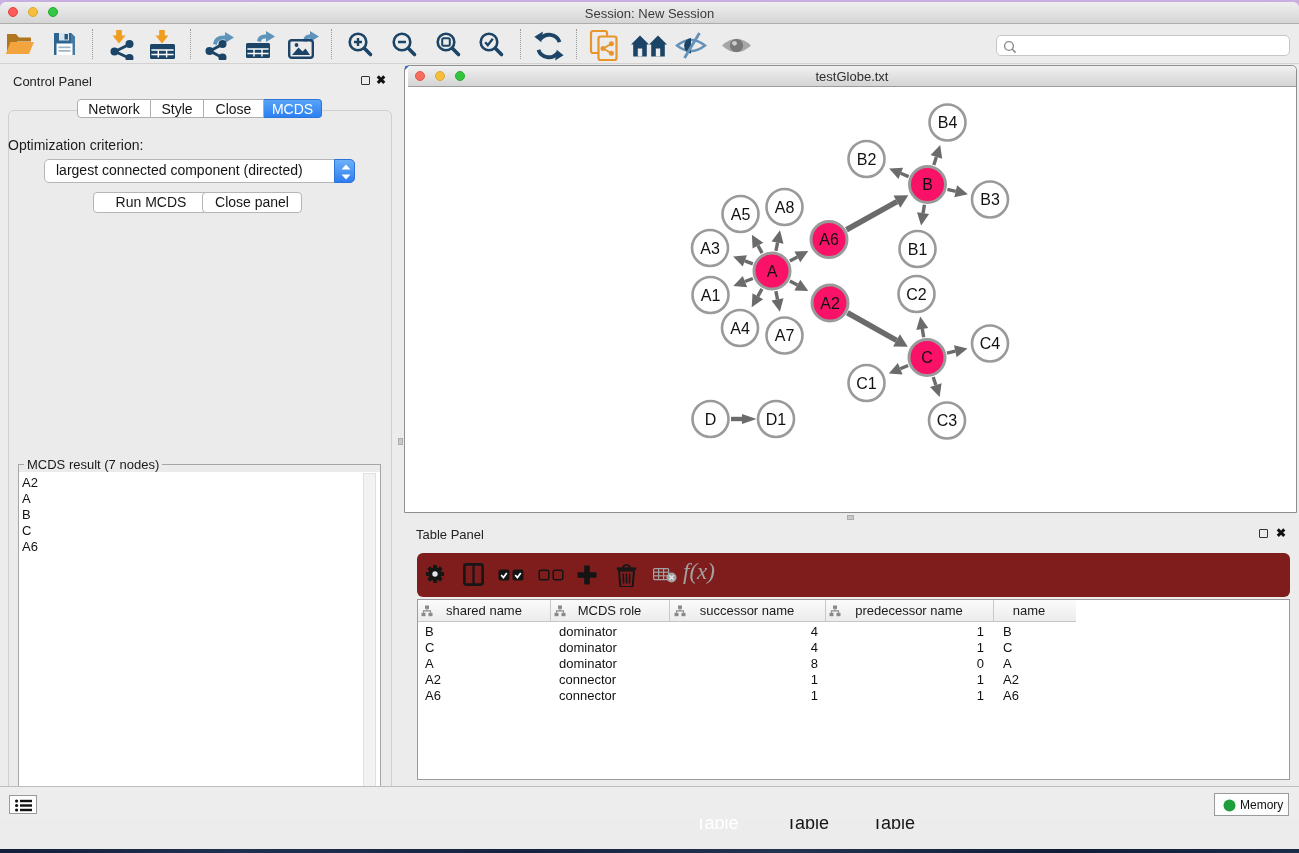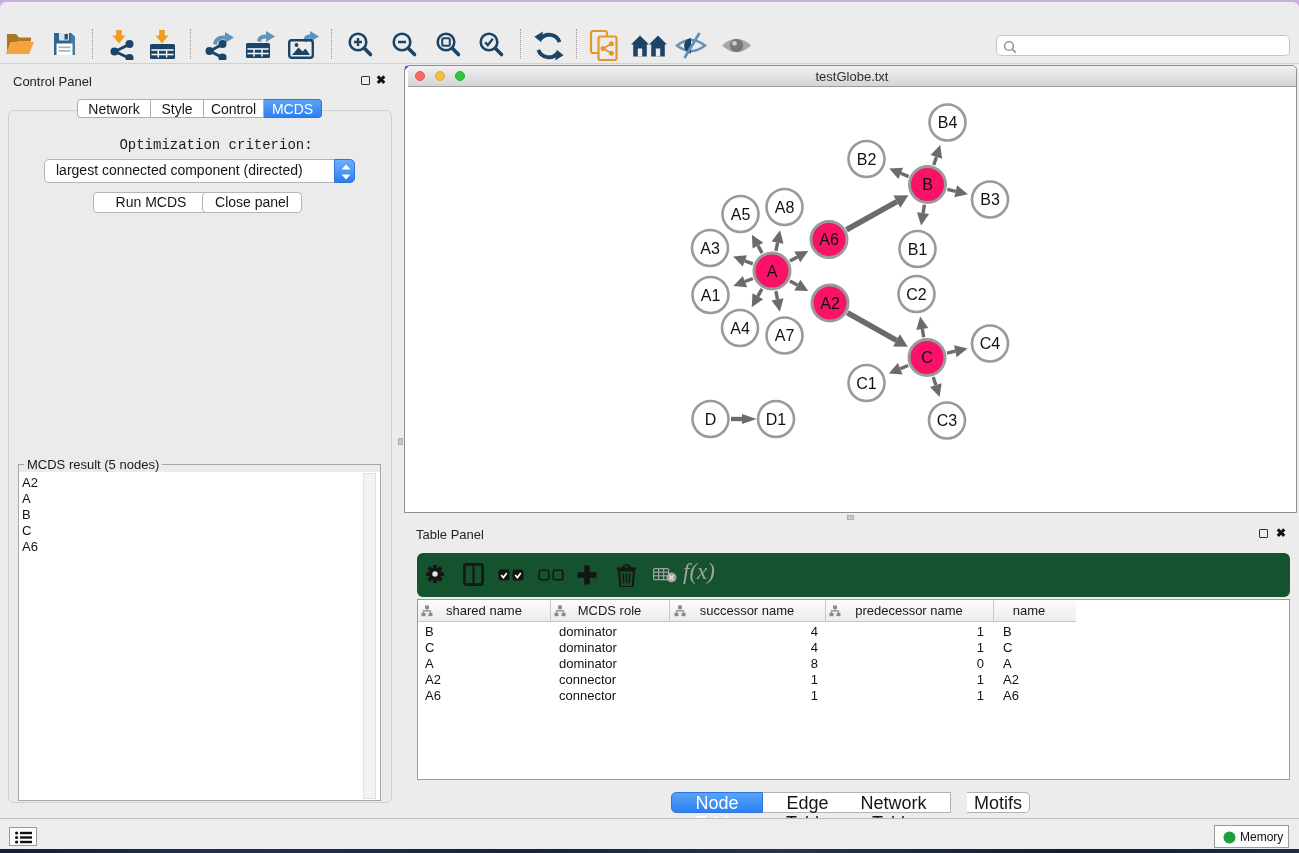--- a/index.html
+++ b/index.html
@@ -23,21 +23,21 @@
   #searchbox { left:996px; top:11px; width:294px; height:21px; background:#fff; border:1px solid #c6c6c6; border-radius:5px; }
   
   #cpTitle { left:13px; top:72px; font-size:13px; color:#242424; }
   .miniSq { position:absolute; width:9px; height:9px; border:1.6px solid #333; border-radius:1px; }
   .miniX  { position:absolute; font-size:12px; font-weight:bold; color:#111; }
   #cpPanel { left:8px; top:108px; width:384px; height:693px; background:#ebebeb; border:1px solid #cfcfcf; border-radius:6px; }
   #cpTabs { left:77px; top:97px; height:20px; }
   .seg { position:absolute; top:0; height:19px; background:#fff; border:1px solid #aeaeae; font-size:14px; color:#161616;
          text-align:center; line-height:18px; }
   .seg.sel { background:linear-gradient(#58a4f8,#2c80f1); color:#fff; border-color:#2c76d8; }
-  #optLabel { left:24px; top:135px; width:384px; text-align:center; font-size:14px; color:#1c1c1c;font-family:Liberation Mono, monospace; }
+  #optLabel { left:8px; top:135px; width:384px; text-align:left; font-size:14px; color:#1c1c1c; }
   #cbox { left:44px; top:157px; width:311px; height:24px; background:#fff; border:1px solid #b5b5b5; border-radius:5px; }
   #cboxTxt { left:56px; top:160px; font-size:14px; color:#141414; }
   #cboxBtn { left:334px; top:157px; width:21px; height:24px; border-radius:0 5px 5px 0;
      background:linear-gradient(#6cb0f9,#2f7ef0); border:1px solid #2b74d9; }
   .btn { position:absolute; background:#fff; border:1px solid #b5b5b5; border-radius:4px; font-size:14px;
          color:#161616; text-align:center; line-height:19px; height:21px; }
   #fs { left:18px; top:462px; width:363px; height:337px; border:1px solid #a6a6a6; }
   #fsLegend { left:24px; top:455px; font-size:13px; color:#1a1a1a; background:#ebebeb; padding:0 3px; }
   #fsList { left:19px; top:470px; width:361px; height:328px; background:#fff; }
   #fsScroll { position:absolute; right:4px; top:1px; width:13px; height:326px; background:#f2f2f2; border:1px solid #e0e0e0; }
@@ -49,43 +49,49 @@
             border-radius:5px 5px 0 0; }
   #nwTitle { position:absolute; left:3px; top:0; right:0; height:21px; background:linear-gradient(#f1f1f1,#d4d4d4);
              border-bottom:1px solid #9c9c9c; border-radius:5px 5px 0 0; }
   #nwTitle .t1 { left:7px; background:#f66e61; border:1px solid #e05948; }
   #nwTitle .t2 { left:27px; background:#f5bf3d; border:1px solid #dfa930; }
   #nwTitle .t3 { left:47px; background:#32c63c; border:1px solid #2aab33; }
   #nwTitleTxt { position:absolute; left:0; right:0; top:3px; text-align:center; font-size:13px; color:#2e2e2e; }
   #nwCorner { position:absolute; left:0; top:0; width:0; height:0; border-top:4px solid #3a6fd8; border-right:4px solid transparent; }
   
   #tpTitle { left:416px; top:525px; font-size:13px; color:#242424; }
-  #tpToolbar { left:417px; top:551px; width:873px; height:44px; background:#14532d; border-radius:6px;text-decoration:underline; }
+  #tpToolbar { left:417px; top:551px; width:873px; height:44px; background:#7f1d1d; border-radius:6px;text-decoration:underline; }
   #tbl { left:417px; top:597px; width:873px; height:181px; background:#fff; border:1px solid #9b9b9b; }
   #tblHead { position:absolute; left:0; top:0; width:658px; height:22px;
      background:linear-gradient(#fbfbfb,#ececec); border-bottom:1px solid #c6c6c6; }
   .hsep { position:absolute; top:0; height:22px; width:0; border-left:1px solid #c9c9c9; }
   .hcell { position:absolute; top:0; height:22px; font-size:13px; color:#1a1a1a; text-align:center; line-height:22px; }
   .row { position:absolute; font-size:13px; color:#111; height:16px; line-height:16px; }
   .num { text-align:right; }
   
   #botTabs { left:671px; top:790px; height:21px; }
   .seg2 { position:absolute; top:0; height:21px; background:#fff; border:1px solid #b2b2b2; font-size:18px; color:#161616;
           text-align:center; line-height:20px; }
   .seg2.sel { background:linear-gradient(#58a4f8,#2c80f1); color:#fff; border-color:#2c76d8; }
-  #statusbar { left:0; top:816px; width:1299px; height:33px; background:#ededed; border-top:1px solid #bdbdbd; }
+  #statusbar { left:0; top:784px; width:1299px; height:33px; background:#ededed; border-top:1px solid #bdbdbd; }
   #listBtn { left:9px; top:8px; width:28px; height:19px; background:#fdfdfd; border:1px solid #9a9a9a; }
   #memBtn { left:1214px; top:6px; width:75px; height:23px; background:#fdfdfd; border:1px solid #9a9a9a;
             font-size:12px; color:#111; }
 </style>
 </head>
 <body>
 <div class="abs" id="deskTop"></div>
 <div class="abs" id="deskBot"></div>
 <div class="abs" id="win">
+<div class="abs" id="titlebar">
+  <div class="tl t1"></div>
+      <div class="tl t2"></div>
+      <div class="tl t3"></div>
+  <div class="abs" id="titleTxt">Session: New Session</div>
+</div>
 <div class="abs" id="toolbar">
   <div class="tsep" style="left:92px"></div>
   <div class="tsep" style="left:190px"></div>
   <div class="tsep" style="left:331px"></div>
   <div class="tsep" style="left:520px"></div>
   <div class="tsep" style="left:576px"></div>
   <svg class="ticon" style="left:5px;top:8px" width="31" height="25" viewBox="0 0 31 25">
     <path d="M2,2 h9 l3,3.5 h12 v4 H2 Z" fill="#b0751f"></path>
     <path d="M2,6 h10 v16 H2 Z" fill="#b0751f"></path>
     <path d="M5.5,10 H29 L24,22 H0.8 Z" fill="#f3a43d"></path>
@@ -209,36 +215,36 @@
   </div>
 </div>
 
 <div class="abs" id="cpTitle">Control Panel</div>
 <div class="miniSq" style="left:361px;top:74px"></div>
 <div class="miniX" style="left:376px;top:71px">✖</div>
 <div class="abs" id="cpPanel"></div>
 <div class="abs" id="cpTabs">
   <div class="seg" style="left:0;width:74px;border-radius:4px 0 0 4px">Network</div>
   <div class="seg" style="left:74px;width:53px;border-left:none">Style</div>
-  <div class="seg" style="left:127px;width:60px;border-left:none">Control</div>
+  <div class="seg" style="left:127px;width:60px;border-left:none">Close</div>
   <div class="seg sel" style="left:187px;width:58px;border-left:none;border-radius:0 4px 4px 0">MCDS</div>
 </div>
 <div class="abs" id="optLabel">Optimization criterion:</div>
 <div class="abs" id="cbox"></div>
 <div class="abs" id="cboxTxt">largest connected component (directed)</div>
 <div class="abs" id="cboxBtn">
   <svg style="position:absolute;left:4.5px;top:4px" width="12" height="16" viewBox="0 0 12 16">
     <polygon points="6,0.5 10.5,5.5 1.5,5.5" fill="#fff"></polygon>
     <polygon points="6,15.5 10.5,10.5 1.5,10.5" fill="#fff"></polygon>
   </svg>
 </div>
 <div class="btn" style="left:93px;top:190px;width:116px">Run MCDS</div>
 <div class="btn" style="left:202px;top:190px;width:100px">Close panel</div>
 <div class="abs" id="fs"></div>
-<div class="abs" id="fsLegend">MCDS result (5 nodes)</div>
+<div class="abs" id="fsLegend">MCDS result (7 nodes)</div>
 <div class="abs" id="fsList">
   <div id="fsScroll"></div>
   <div id="fsItems">A2<br>A<br>B<br>C<br>A6</div>
 </div>
 <div class="handleV" style="left:398px;top:436px;width:5px;height:7px"></div>
 <div class="handleV" style="left:847px;top:513px;width:7px;height:5px"></div>
 
 <div class="abs" id="netwin">
   <div id="nwTitle">
     <div class="tl t1"></div>

